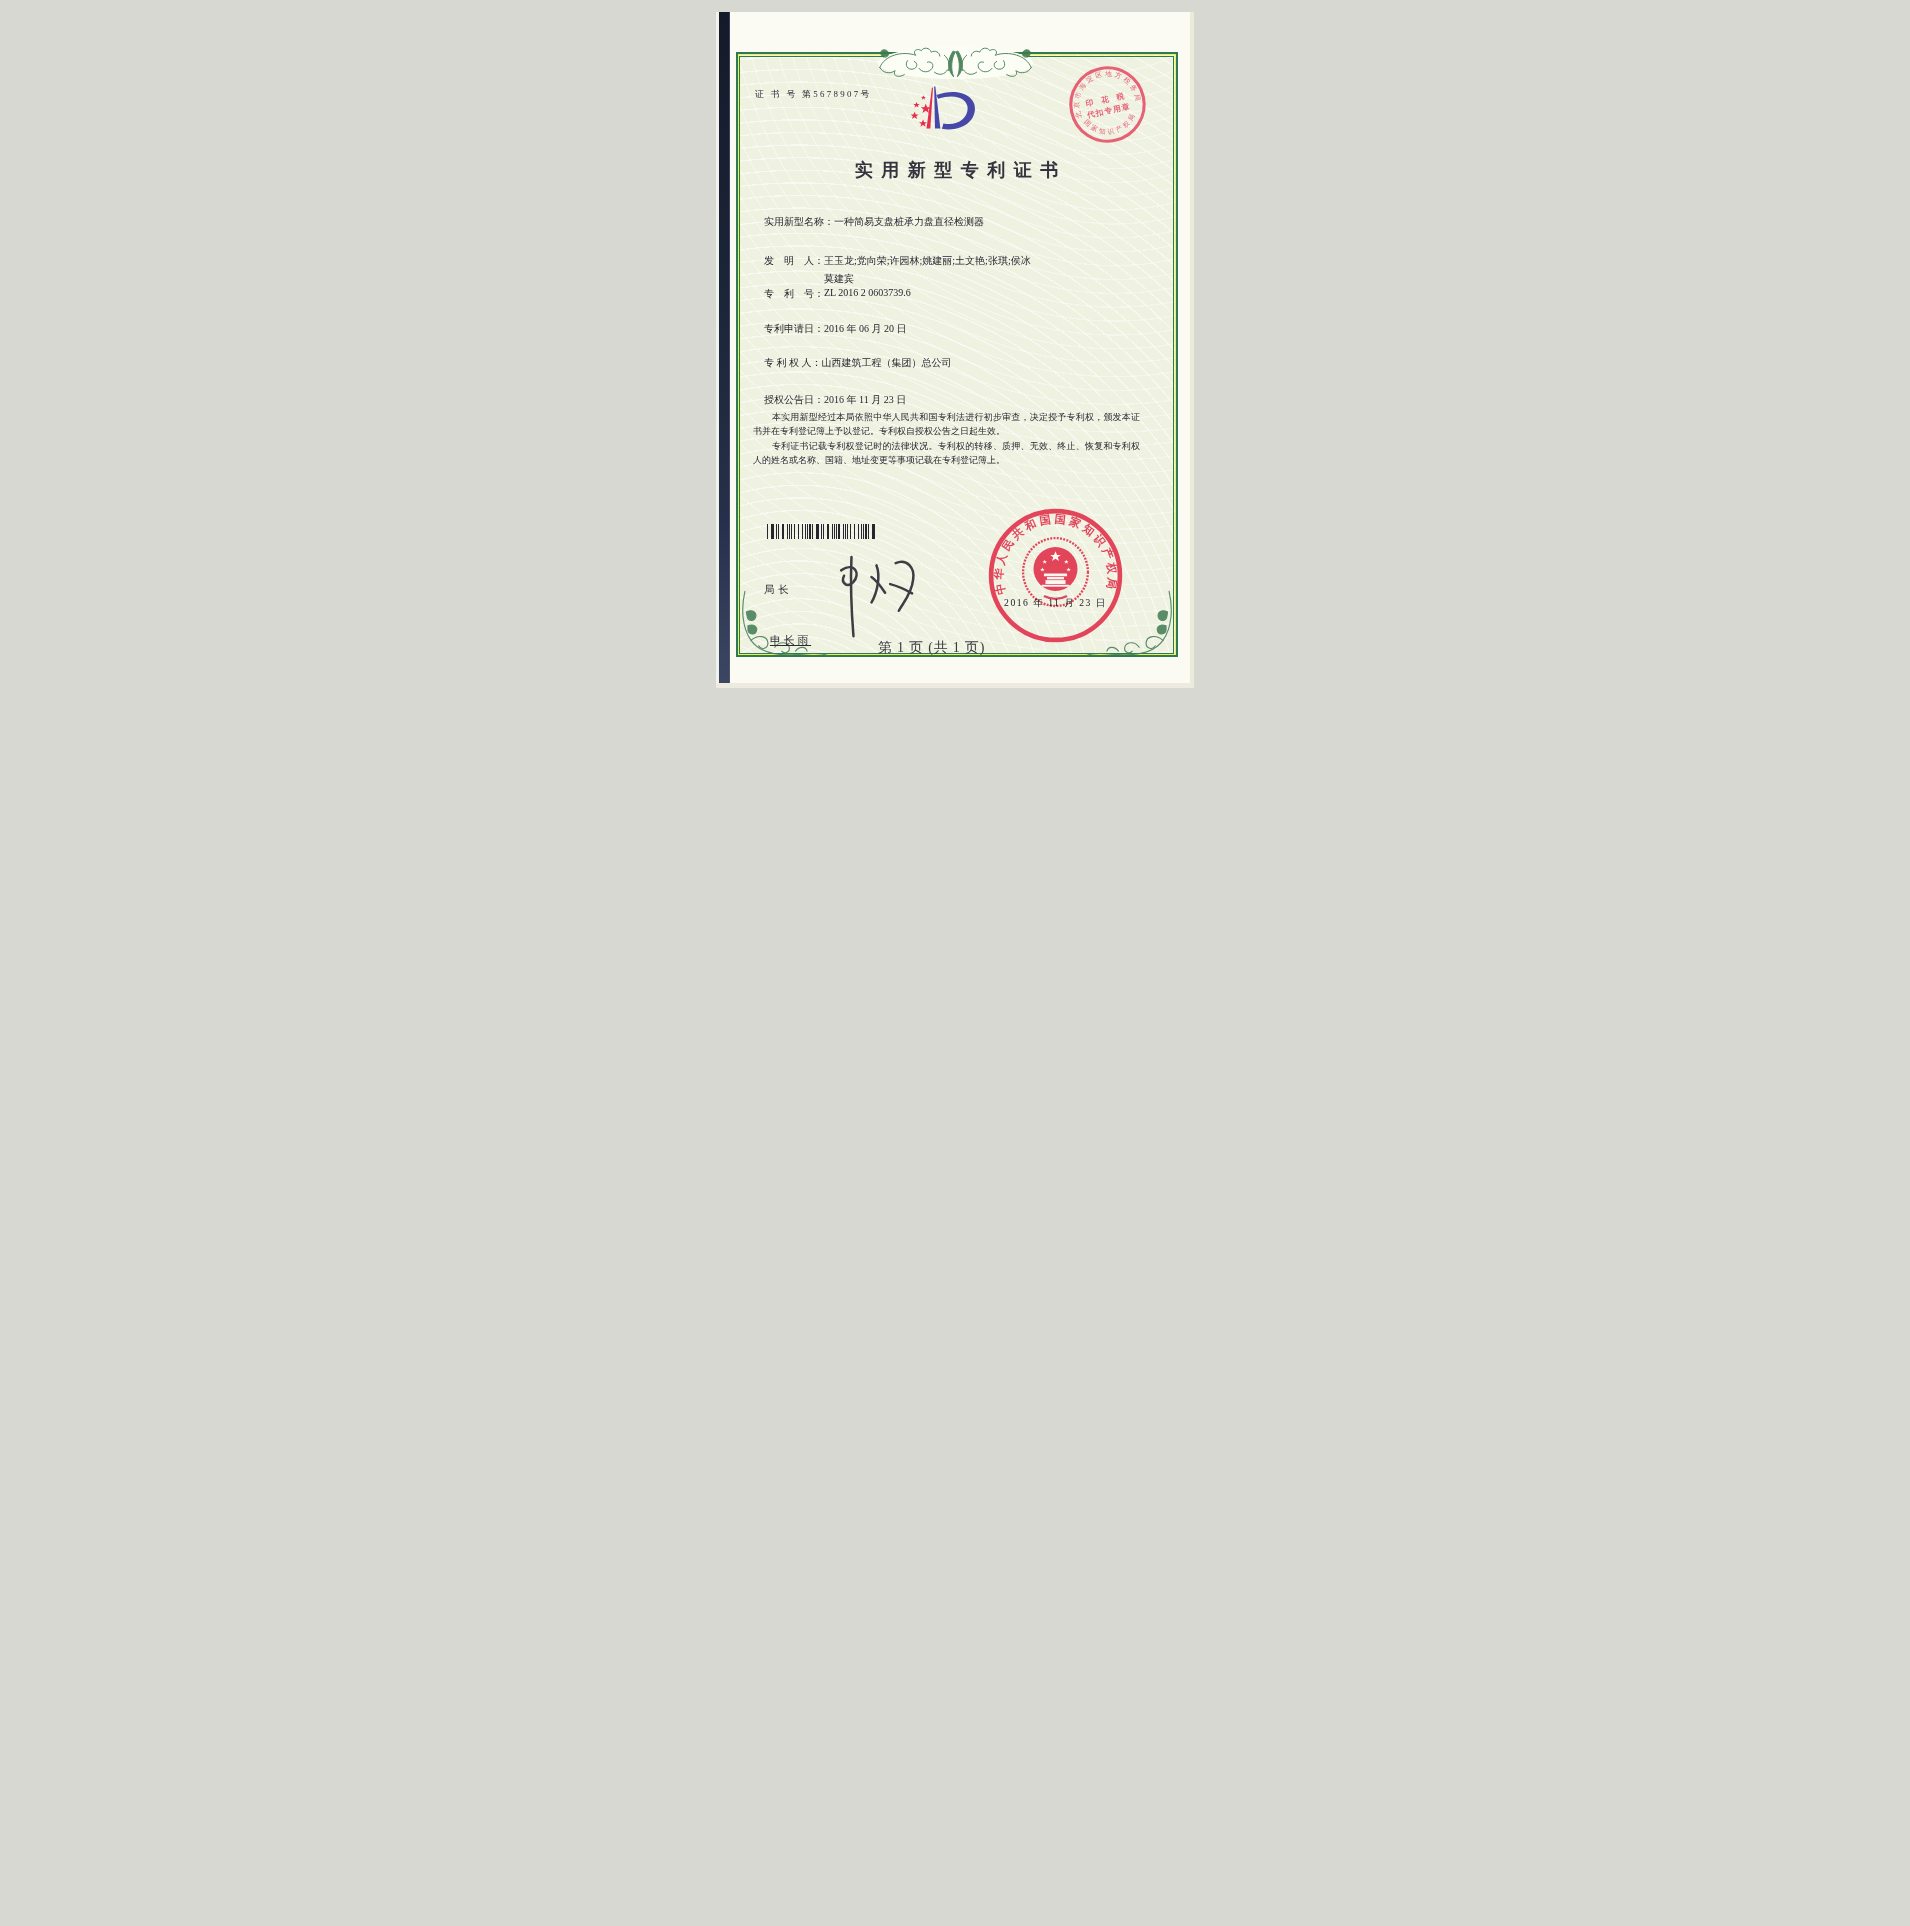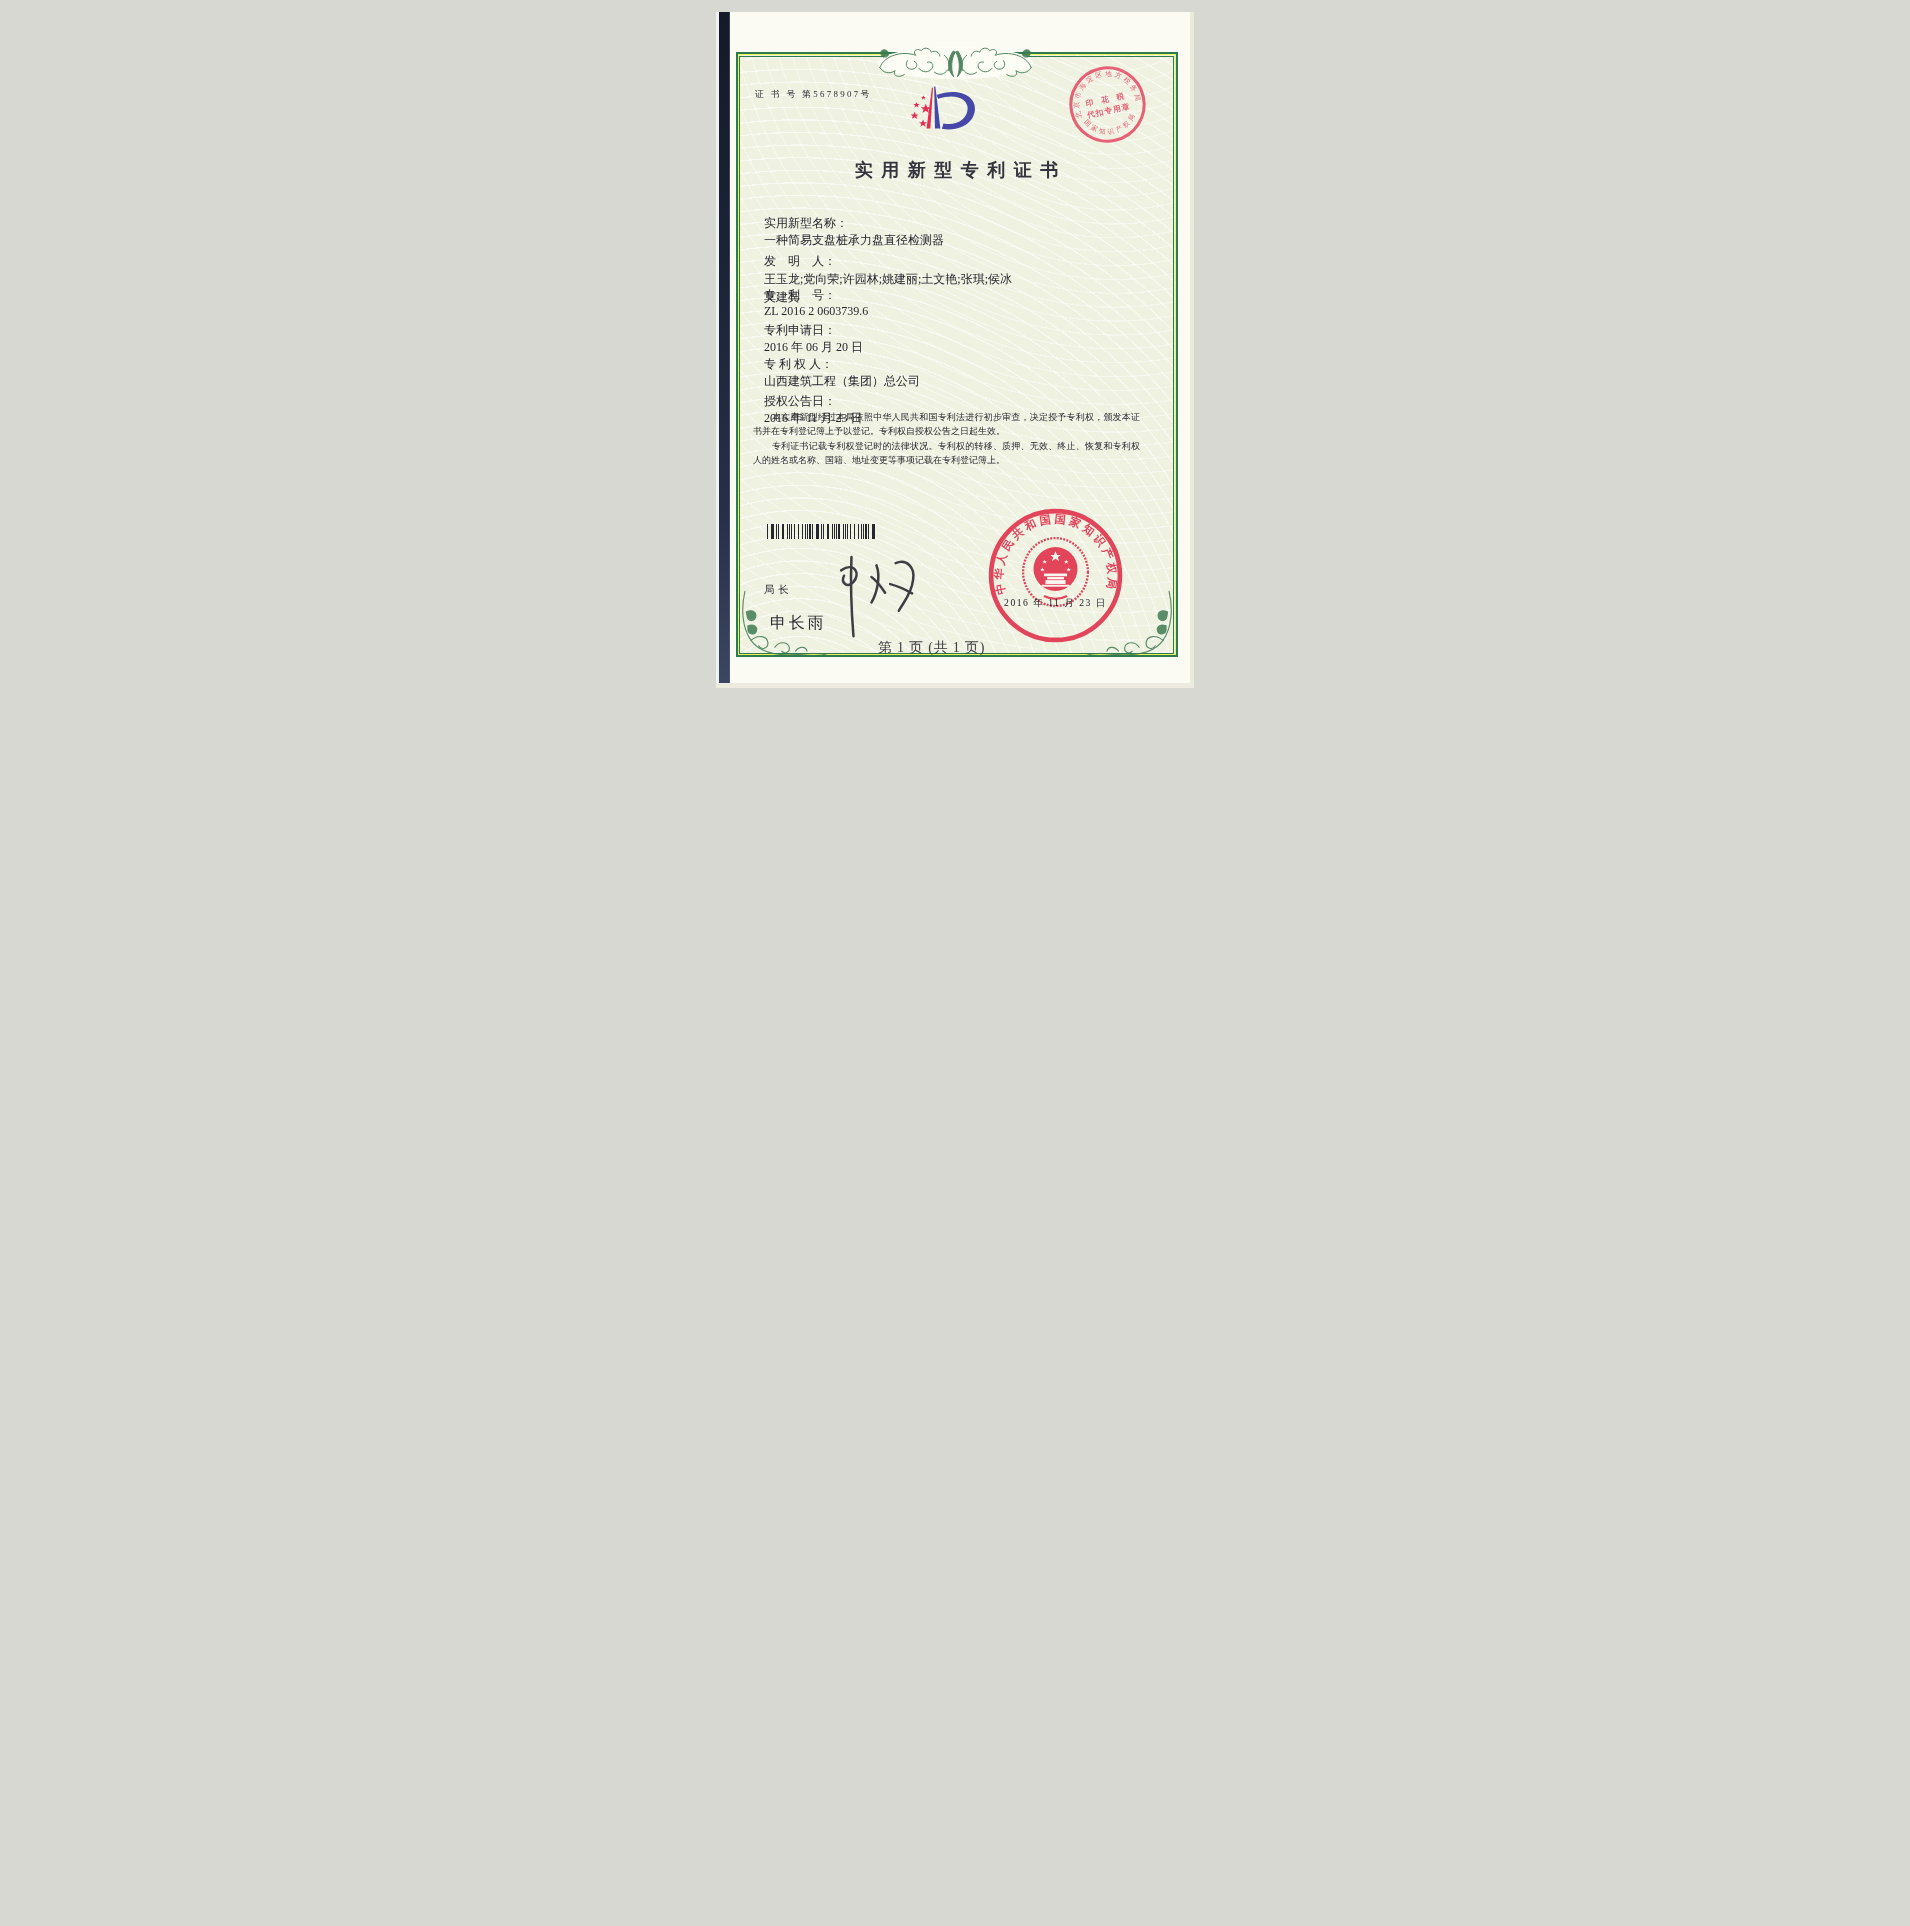--- a/index.html
+++ b/index.html
@@ -27,37 +27,37 @@
       #eff1e1;
   }
   .frame .yellow-line { position:absolute; inset:0px; border:1.2px solid #eef14e; }
   .frame .inner-line  { position:absolute; inset:1.5px; border:0.8px solid #2e7b53; }
 
   .cert-no { position:absolute; left:39px; top:76px; font-size:8.9px; letter-spacing:2.3px; color:#2a2a32; }
 
   .title { position:absolute; left:19.6px; width:442px; top:146px; text-align:center;
     font-size:18px; font-weight:bold; letter-spacing:8.5px; text-indent:8.5px; color:#34343e; }
 
-  .field-row { position:absolute; left:48px; display:flex; font-size:12px; color:#26262e;flex-direction:column; }
+  .field-row { position:absolute; left:48px; display:flex; font-size:10px; color:#26262e; }
   .field-row .fvalue { white-space:pre-line; }
   .r1{ top:203px; } .r2{ top:240px; line-height:18px; } .r3{ top:275px; }
   .r4{ top:310px; } .r5{ top:344px;justify-content:flex-end; } .r6{ top:381px; }
 
   .body-text { position:absolute; left:37px; top:398px; width:387px; font-size:9px;
     line-height:14.4px; text-align:justify; color:#26262e; }
   .body-text p { margin:0; text-indent:2.1em; }
 
   .barcode { position:absolute; left:51px; top:512px; width:109px; height:15.4px;
     background-image:repeating-linear-gradient(90deg,
       #26262e 0 0.8px, transparent 0.8px 1.9px, #26262e 1.9px 2.3px, transparent 2.3px 4.2px,
       #26262e 4.2px 5.8px, transparent 5.8px 6.5px, #26262e 6.5px 7px, transparent 7px 8.9px,
       #26262e 8.9px 10px, transparent 10px 11.2px); }
 
   .signer-title { position:absolute; left:48px; top:571px; font-size:10.4px; letter-spacing:3.9px; color:#2a2a32; }
-  .signer-name  { position:absolute; left:54px; top:601px; font-size:16px; letter-spacing:2.7px; color:#2a2a32; }
+  .signer-name  { position:absolute; left:54px; top:621px; font-size:11px; letter-spacing:2.7px; color:#2a2a32;text-decoration:underline; }
 
   .signature { position:absolute; left:103px; top:541px; transform:rotate(-2deg); }
 
   .tax-stamp { position:absolute; left:351px; top:52px; width:81px; height:81px; transform:rotate(-12deg); opacity:.92; }
   .tax-stamp text { font-family:"Liberation Serif","DejaVu Serif",serif; fill:#e7556c; }
 
   .seal { position:absolute; left:272px; top:496px; width:135px; height:135px; opacity:.94; }
   .seal text { font-family:"Liberation Serif","DejaVu Serif",serif; fill:#e23a52; font-weight:bold; }
   .seal-date { position:absolute; left:272px; top:585px; width:135px; text-align:center;
     font-size:9.6px; letter-spacing:1.5px; color:#222228; z-index:3; }

